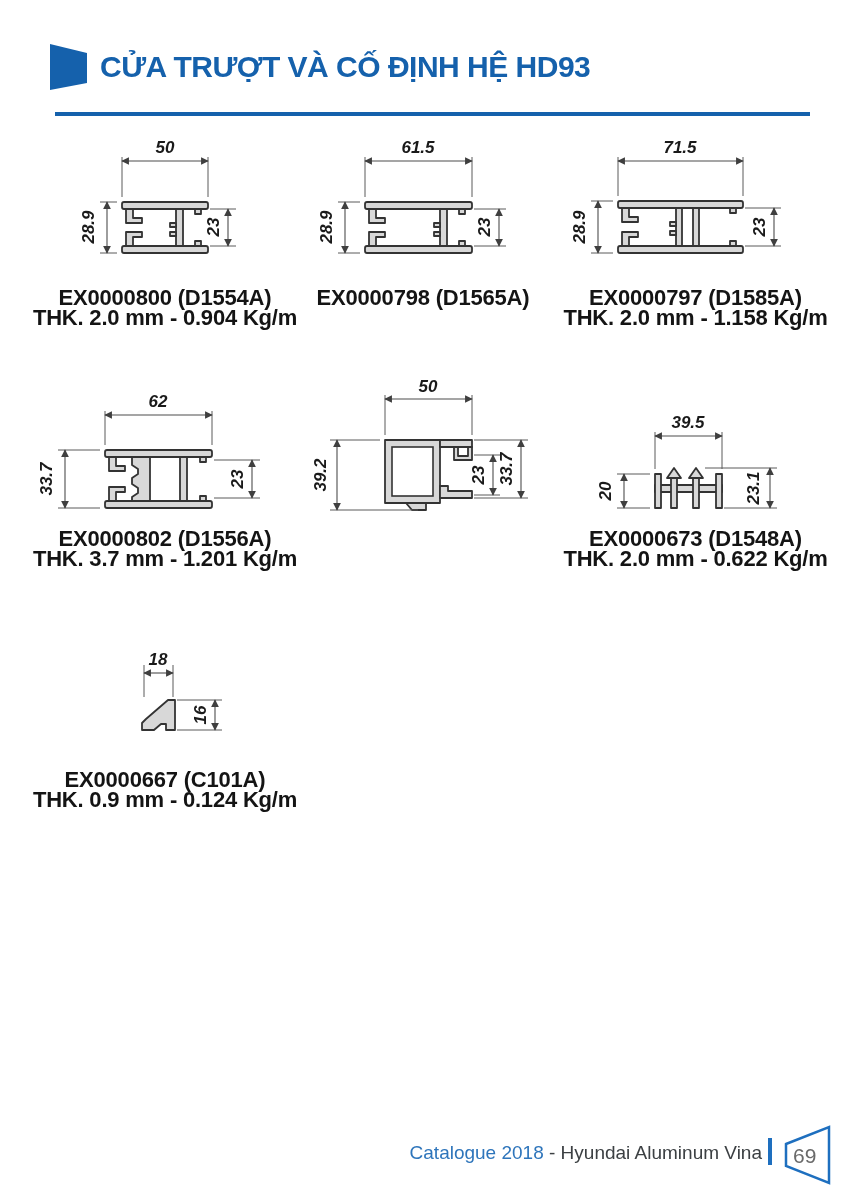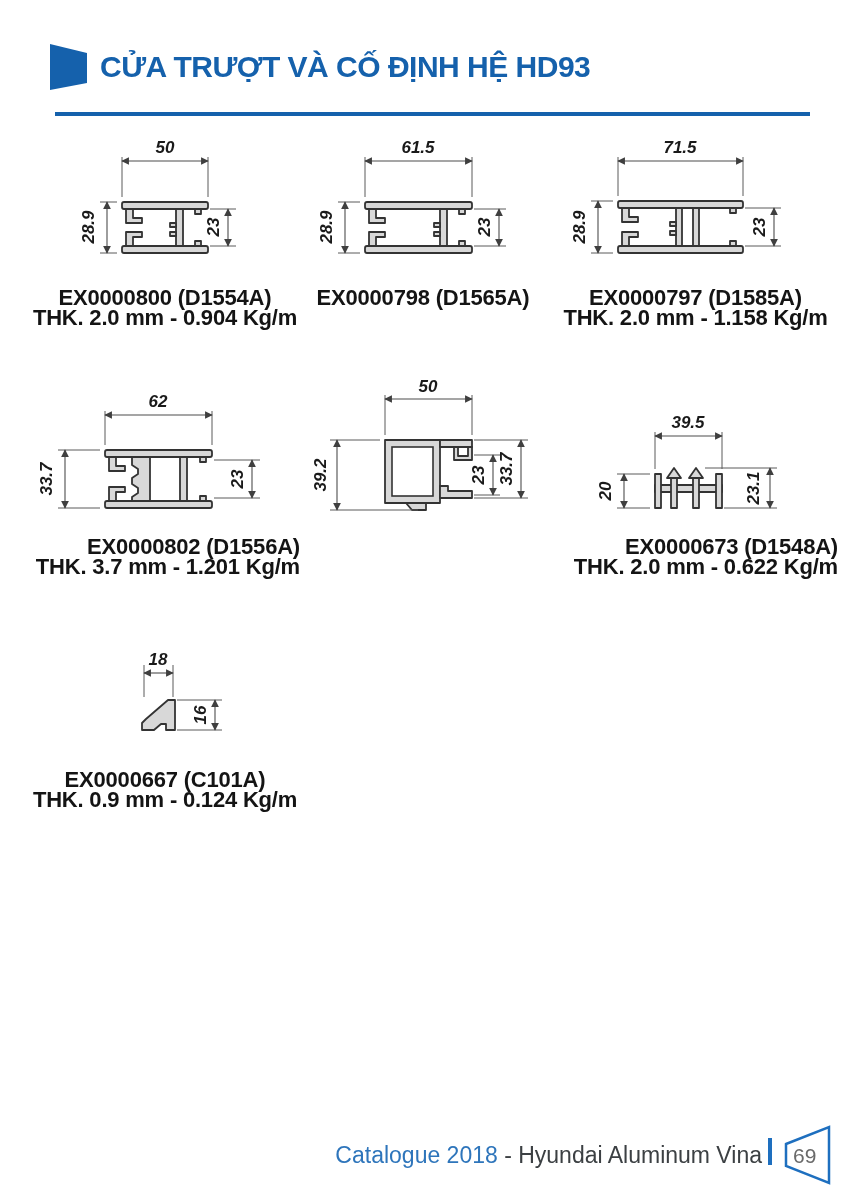--- a/index.html
+++ b/index.html
@@ -16,33 +16,33 @@
   .hdr-rule{position:absolute;left:55px;top:112px;width:755px;height:4px;background:#1561ac;}
 
   
   .card{position:absolute;}
   .card svg{position:absolute;left:0;top:0;overflow:visible;}
   .caption{position:absolute;left:0;right:0;text-align:center;color:#141414;
            font-weight:bold;font-size:22px;line-height:20px;letter-spacing:-0.2px;white-space:nowrap;}
   .r1{top:135px;width:270px;height:200px;}
   .r1 .caption{top:153px;}
   .r2{top:385px;width:270px;height:215px;}
-  .r2 .caption{top:152px;text-align:right;}
+  .r2 .caption{top:144px;}
   .r3{top:635px;width:270px;height:180px;}
   .r3 .caption{top:135px;}
 
   .prof{fill:#d8d8d8;stroke:#333333;stroke-width:1.8;stroke-linejoin:round;}
   .void{fill:#ffffff;stroke:#333333;stroke-width:1.6;}
   .dim{stroke:#4d4d4d;stroke-width:1.1;fill:none;}
   .ext{stroke:#5a5a5a;stroke-width:1;fill:none;}
   .dimtxt{font-family:"Liberation Sans",sans-serif;font-style:italic;font-weight:bold;
           font-size:17px;fill:#1a1a1a;}
 
   
-  .ftr-text{position:absolute;right:86px;top:1142px;font-size:23px;color:#3c4043;white-space:nowrap;}
+  .ftr-text{position:absolute;right:86px;top:1142px;font-size:19px;color:#3c4043;white-space:nowrap;}
   .ftr-text .blue{color:#2e75bb;}
   .ftr-tick{position:absolute;left:768px;top:1138px;width:4px;height:27px;background:#1e6fbf;}
   .ftr-page{position:absolute;left:780px;top:1120px;}
   .ftr-page text{font-family:"Liberation Sans",sans-serif;font-size:21px;fill:#6a6a6a;}
 </style>
 </head>
 <body>
 
 <div class="page">
 

